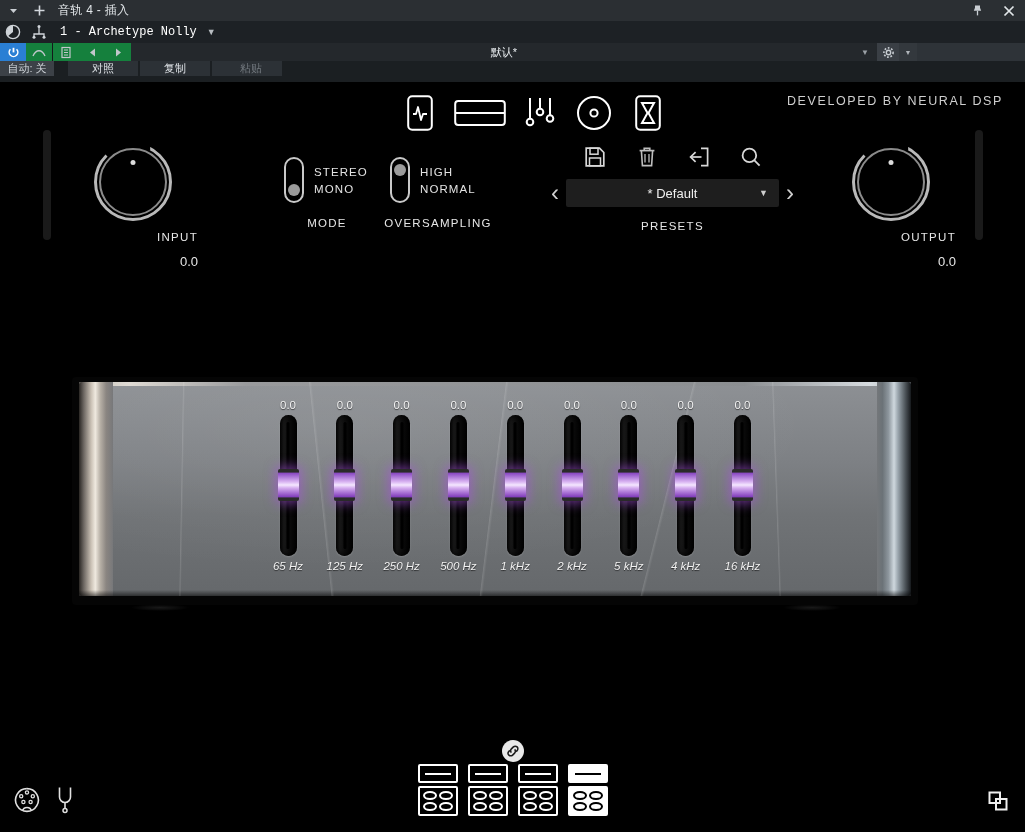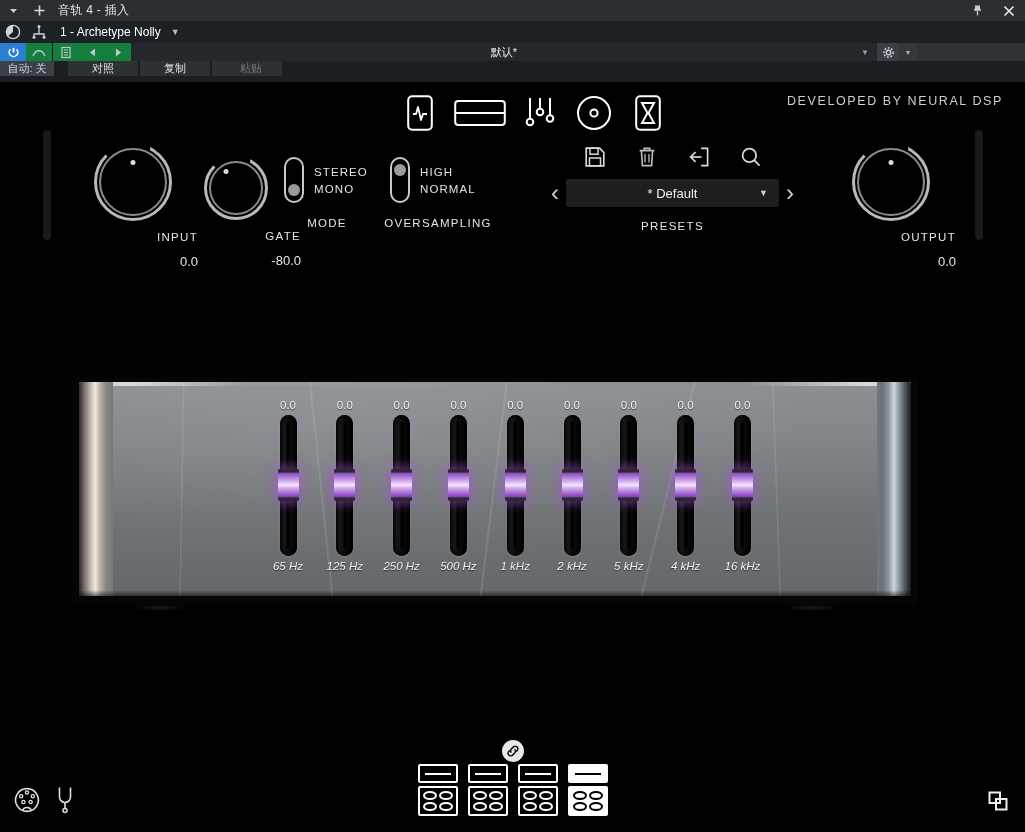--- a/index.html
+++ b/index.html
@@ -20,21 +20,21 @@
     color:#c9ced3; font-size:11px; }
   .host-title{ color:#e3e7ea; font-size:12px; margin-left:6px; letter-spacing:.3px; }
   .host-title-right{ margin-left:auto; display:flex; align-items:center; }
   .host-title-right .tb-icon{ width:32px; }
 
   .host-row2{
     position:absolute; left:0; top:21px; width:1025px; height:22px;
     background:#1d2125; display:flex; align-items:center;
   }
   .r2-btn{ width:26px; height:22px; display:flex; align-items:center; justify-content:center; }
-  .r2-name{ color:#ffffff; font-size:12px; margin-left:8px; }
+  .r2-name{ color:#ffffff; font-size:12px; margin-left:8px;font-family:Liberation Mono, monospace; }
   .r2-caret{ color:#b8bdc2; font-size:9px; margin-left:10px; }
 
   .host-row3{
     position:absolute; left:0; top:43px; width:1025px; height:18px;
     background:#15803d; display:flex; align-items:center;
   }
   .pwr{
     width:26px; height:18px; background:#2a7fd4; display:flex; align-items:center; justify-content:center;
   }
   .r3-btn{ width:26px; height:18px; display:flex; align-items:center; justify-content:center; color:#c2c7cc; }
@@ -370,29 +370,20 @@
     <div class="knobwrap" style="left:68px; top:58px;">
       <div class="knob">
         <div class="ring"></div>
         <div class="arc"></div>
         <div class="dot"></div>
       </div>
       <div class="knoblabel">INPUT</div>
       <div class="knobval">0.0</div>
     </div>
 
-    <div class="knobwrap" style="left:171px; top:71px; width:130px;">
-      <div class="knob" style="width:64px;height:64px;">
-        <div class="ring"></div>
-        <div class="arc"></div>
-        <div class="dot" style="top:13px;left:34%;"></div>
-      </div>
-      <div class="knoblabel">GATE</div>
-      <div class="knobval">-80.0</div>
-    </div>
 
     <div class="togwrap" style="left:390px; top:72px;">
       <div class="togrow">
         <div class="togtrack">
           <div class="togknob up"></div>
         </div>
         <div class="toglabels">
           <span>HIGH</span>
           <span>NORMAL</span>
         </div>

